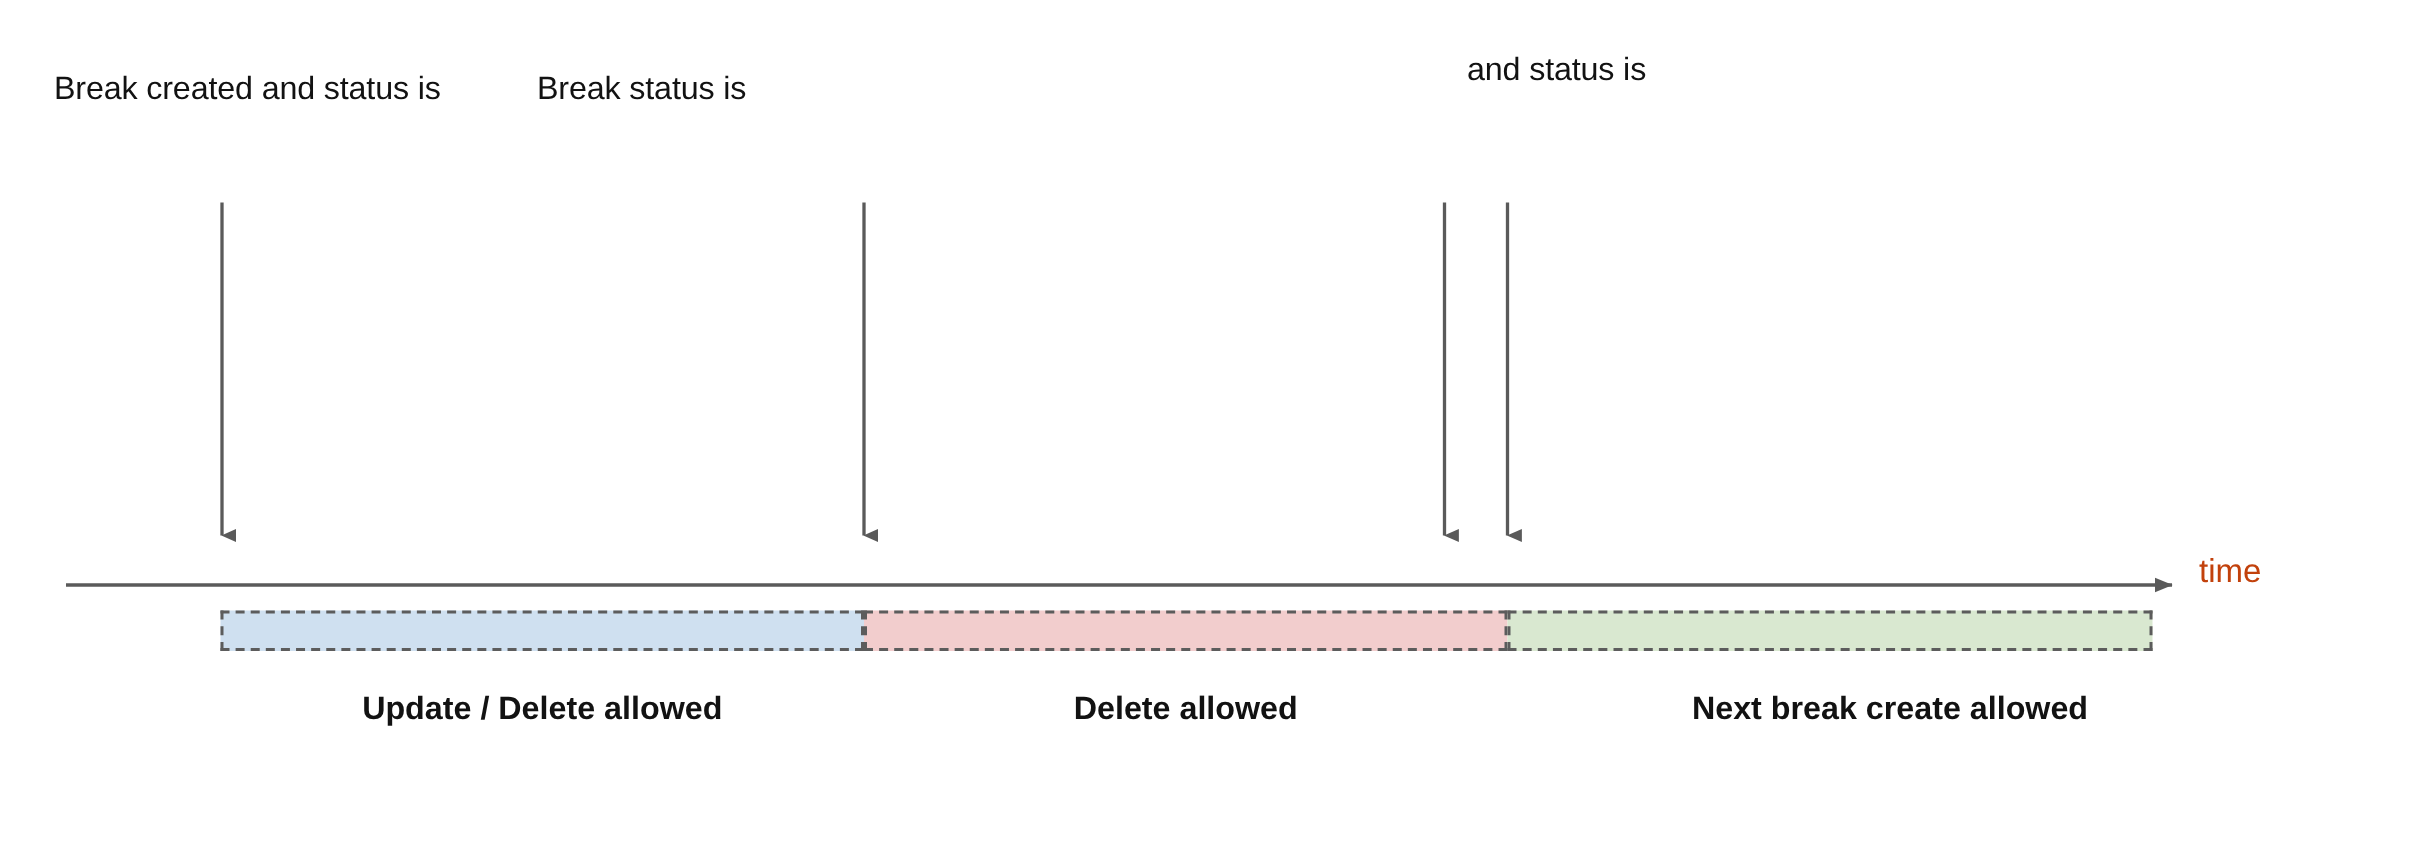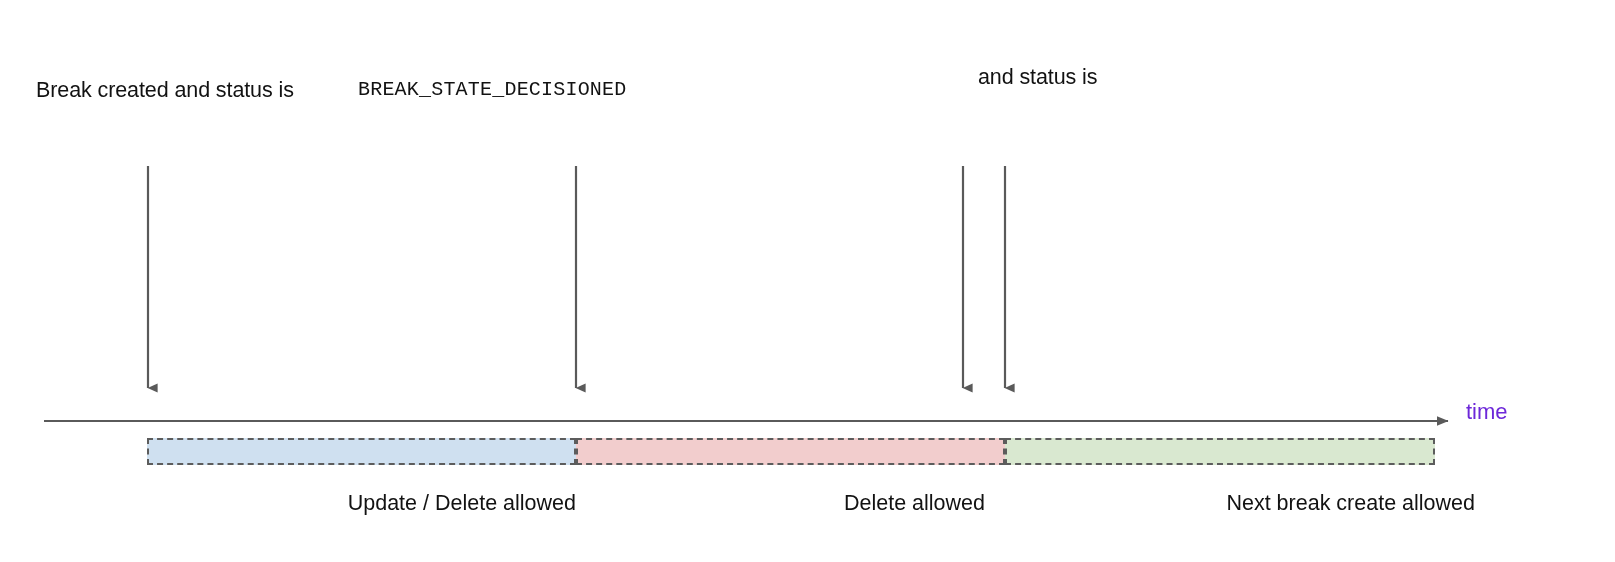--- a/index.html
+++ b/index.html
@@ -11,21 +11,20 @@
     width: 1615px;
     height: 562px;
     font-family: "Liberation Sans", sans-serif;
     color: #1a1a1a;
     overflow: hidden;
   }
   #diagram {
     position: relative;
     width: 1615px;
     height: 486px;
-    margin-top: 31px;
   }
 
   
   .annotation {
     position: absolute;
     white-space: nowrap;
     line-height: 26px;
   }
   .annotation .sans {
     display: block;
@@ -76,52 +75,53 @@
     width: 0;
     border-left: 2px dashed #5c5c5c;
   }
   #divider-1 { left: 576px; }
   #divider-2 { left: 1005px; }
 
   
   .caption {
     position: absolute;
     top: 460px;
-    text-align: right;
+    text-align: center;
     font-family: "Liberation Sans", sans-serif;
     font-size: 21.5px;
     color: #121212;
     white-space: nowrap;
+    font-weight: bold;
   }
   #cap-0 { left: 147px;  width: 429px; }
-  #cap-1 { left: 556px;  width: 429px; }
+  #cap-1 { left: 576px;  width: 429px; }
   #cap-2 { left: 1045px; width: 430px; }
 
   
   #axis-label {
     position: absolute;
     left: 1466px;
     top: 368px;
     font-family: "Liberation Sans", sans-serif;
     font-size: 22px;
-    color: #6d28d9;
+    color: #c2410c;
     white-space: nowrap;
   }
 </style>
 </head>
 <body>
 
 <div id="diagram">
 
   <div class="annotation" id="ann-0">
     <span class="sans">Break created and status is</span>
   </div>
 
   <div class="annotation" id="ann-1">
-    <span class="mono">BREAK_STATE_DECISIONED</span>
+    <span class="sans">Break status is</span>
   </div>
 
   <div class="annotation" id="ann-2">
   </div>
 
   <div class="annotation" id="ann-3">
     <span class="sans">and status is</span>
   </div>
 
   <svg id="vector-layer" viewBox="0 0 1615 562" width="1615" height="562" xmlns="http://www.w3.org/2000/svg">

